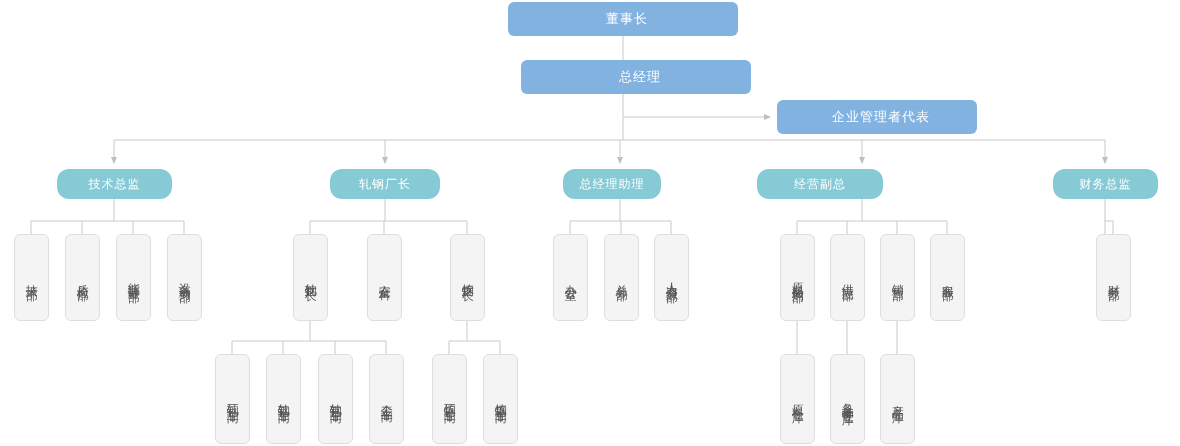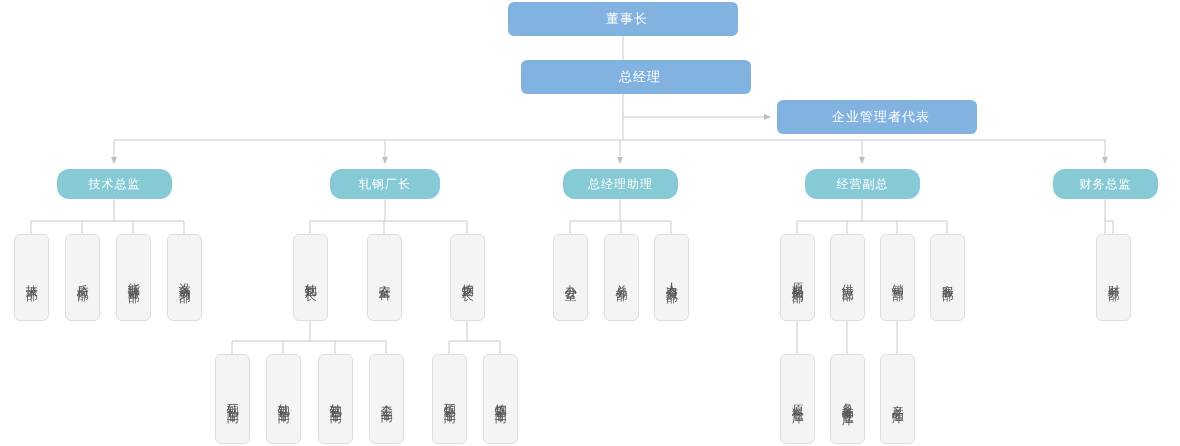--- a/index.html
+++ b/index.html
@@ -139,24 +139,24 @@
       </div>
       <div class="node blue" style="left: 777px; top: 100px; width: 200px; height: 34px; justify-content: center;">
         <span class="htext">企业管理者代表</span>
       </div>
       <div class="node teal" style="left: 57px; top: 169px; width: 115px; height: 30px;">
         <span class="htext">技术总监</span>
       </div>
       <div class="node teal" style="left: 330px; top: 169px; width: 110px; height: 30px;">
         <span class="htext">轧钢厂长</span>
       </div>
-      <div class="node teal" style="left: 563px; top: 169px; width: 115px; height: 30px;">
+      <div class="node teal" style="left: 563px; top: 169px; width: 98px; height: 30px;">
         <span class="htext">总经理助理</span>
       </div>
-      <div class="node teal" style="left: 805px; top: 169px; width: 115px; height: 30px; justify-content: center;">
+      <div class="node teal" style="left: 757px; top: 169px; width: 126px; height: 30px; justify-content: center;">
         <span class="htext">经营副总</span>
       </div>
       <div class="node teal" style="left: 1053px; top: 169px; width: 105px; height: 30px;">
         <span class="htext">财务总监</span>
       </div>
       <div class="node grey" style="left: 14px; top: 234px; width: 35px; height: 87px;">
         <span class="vtext">技术部</span>
       </div>
       <div class="node grey" style="left: 65px; top: 234px; width: 35px; height: 87px;">
         <span class="vtext">质检部</span>

